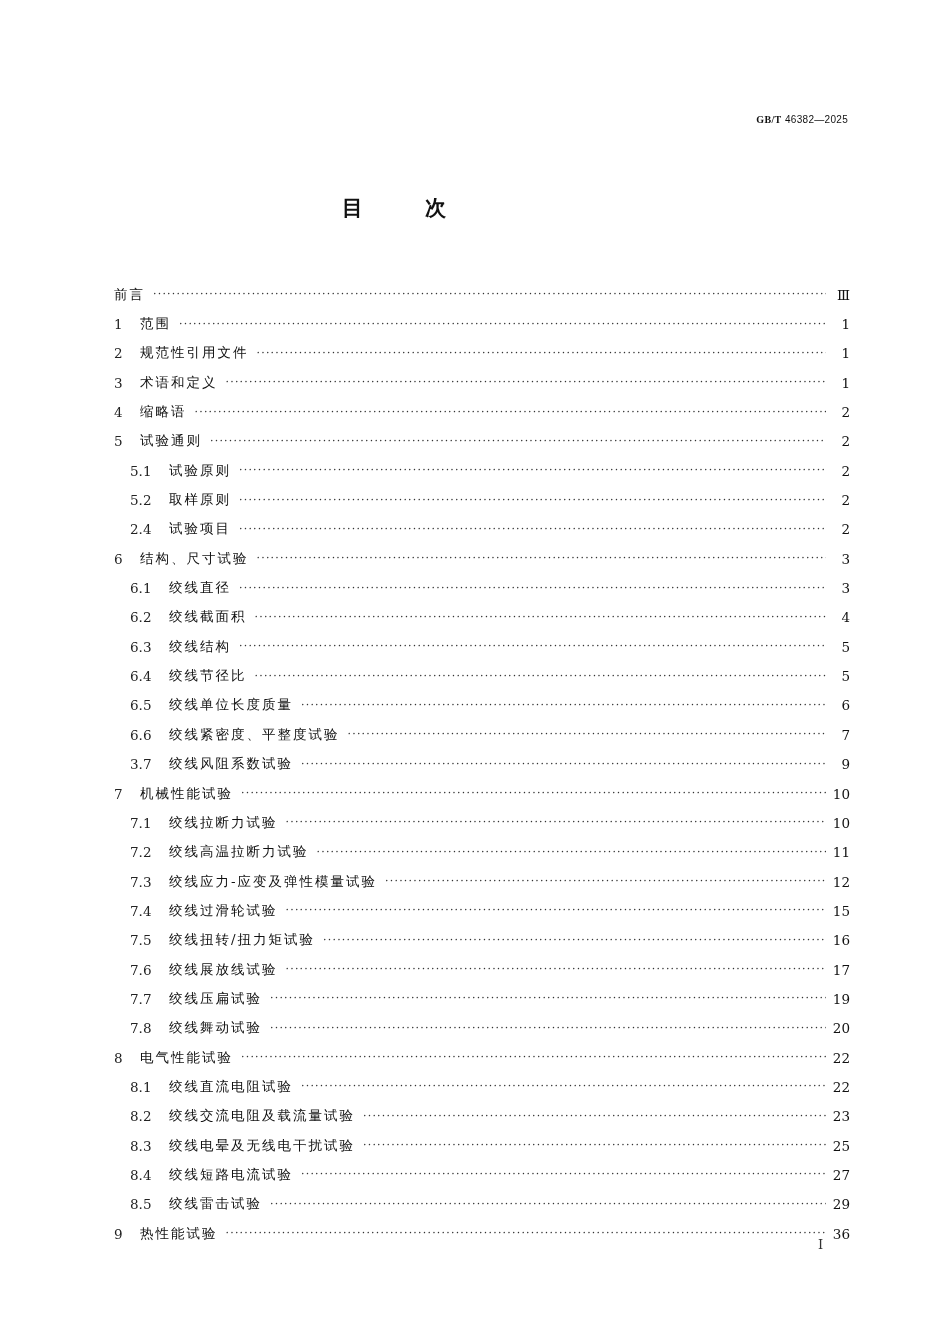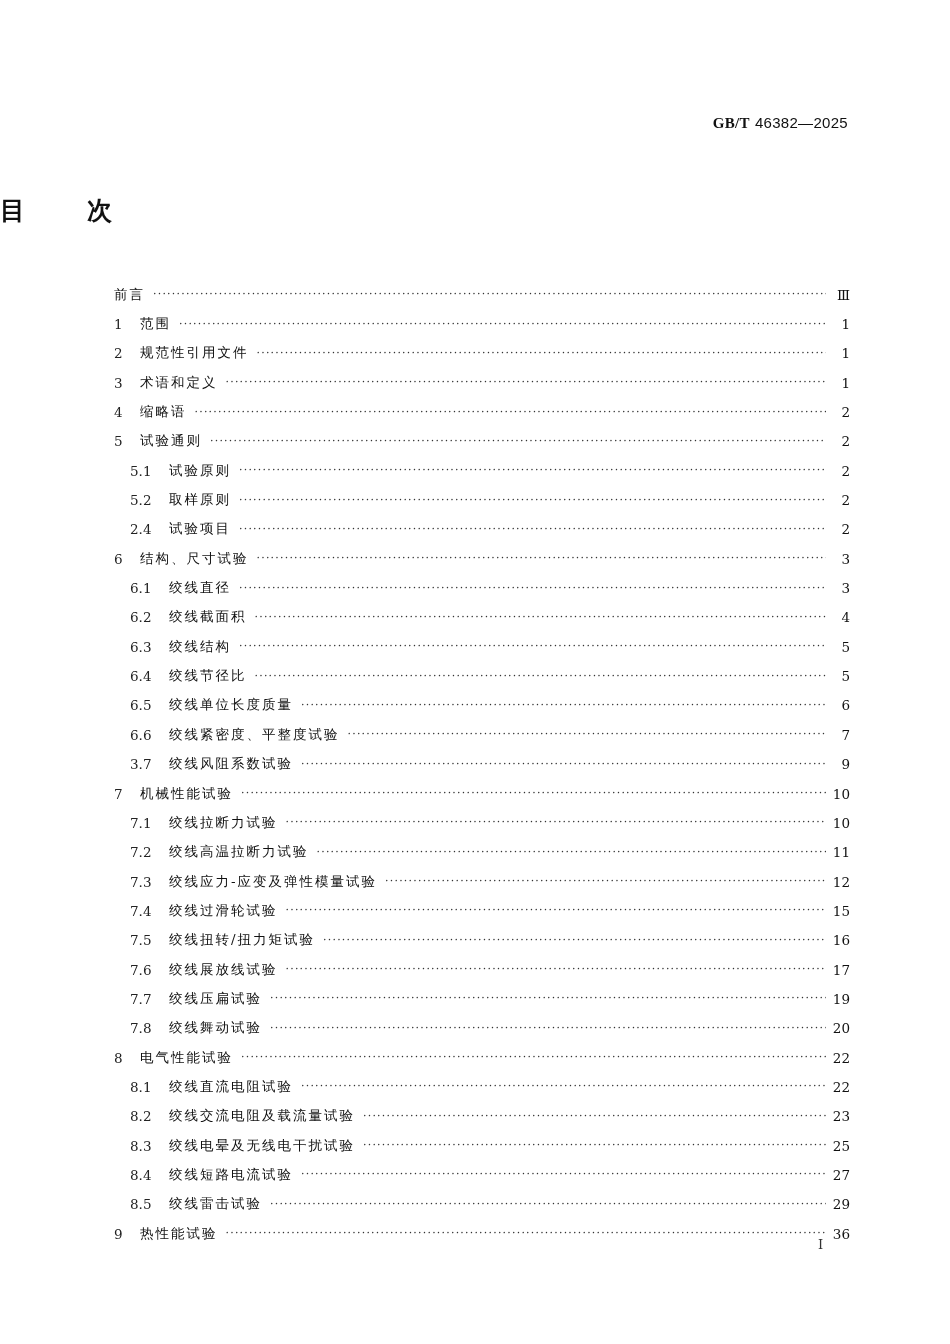--- a/index.html
+++ b/index.html
@@ -1,22 +1,22 @@
 <!DOCTYPE html>
 <html><head>
 <meta charset="utf-8">
 <style>
   html, body { margin:0; padding:0; background:#ffffff; }
   body { width:950px; height:1344px; position:relative; overflow:hidden;
          font-family:"DejaVu Serif", "Liberation Serif", serif; color:#111; }
-  .header-id { position:absolute; top:114px; right:102px; font-size:15px; letter-spacing:0.3px; }
+  .header-id { position:absolute; top:114px; right:102px; font-size:10px; letter-spacing:0.3px; }
   .header-id .gb { font-weight:bold; font-family:"Liberation Serif", serif; }
   .header-id .num { font-family:"Liberation Sans", sans-serif; }
-  .title { position:absolute; top:194px; left:0; width:788px; text-align:left;
-           font-size:25px; font-weight:bold; font-family:"DejaVu Sans", sans-serif; letter-spacing:0; }
+  .title { position:absolute; top:194px; left:0; width:788px; text-align:center;
+           font-size:21px; font-weight:bold; font-family:"DejaVu Sans", sans-serif; letter-spacing:0; }
   .title span { display:inline-block; }
   .title .gap { width:62px; }
   .toc { position:absolute; top:280px; left:114px; width:736px; }
   .row { position:relative; height:29.35px; display:flex; align-items:center; font-size:13.5px; }
   .row .num { display:inline-block; color:#222; }
   .row.l1 .num { width:26px; }
   .row.l2 { padding-left:16px;justify-content:center; }
   .row.l2 .num { width:39px; }
   .row .label { white-space:nowrap; letter-spacing:2px; padding-right:4px; }
   .row .dots { flex:1; overflow:hidden; white-space:nowrap; color:#333; letter-spacing:1.2px; font-size:11px; margin:0 6px 0 4px; }

